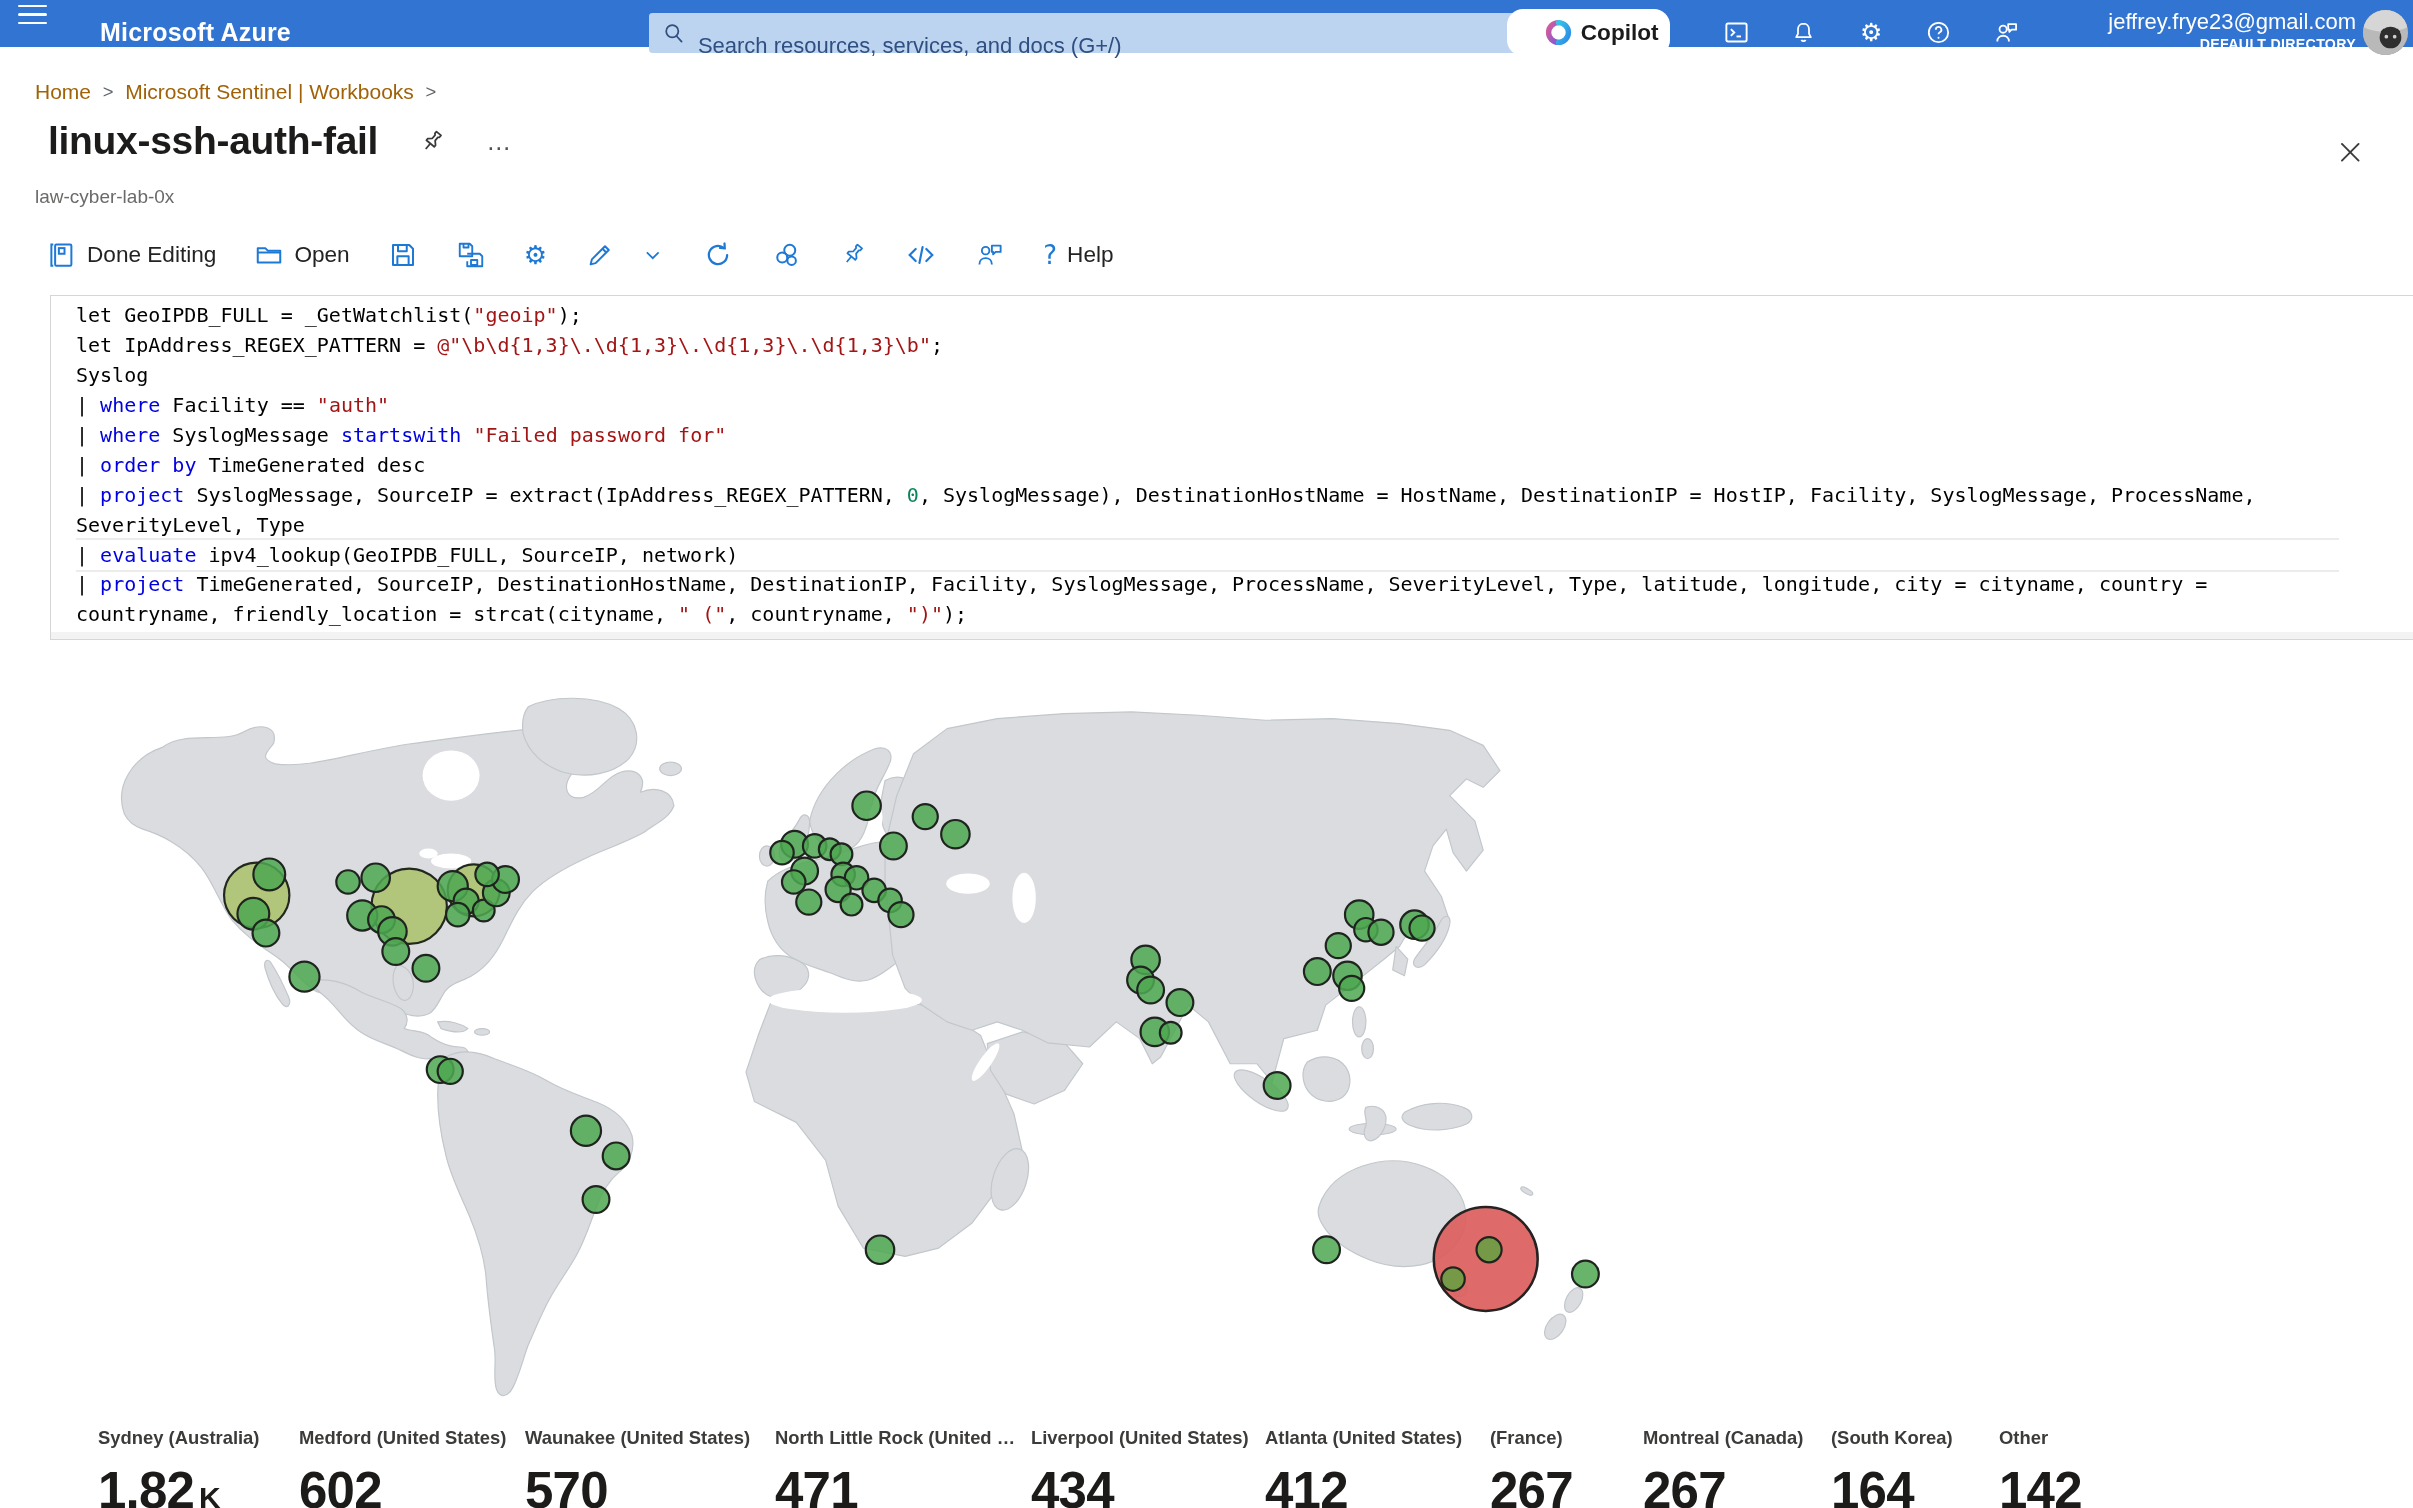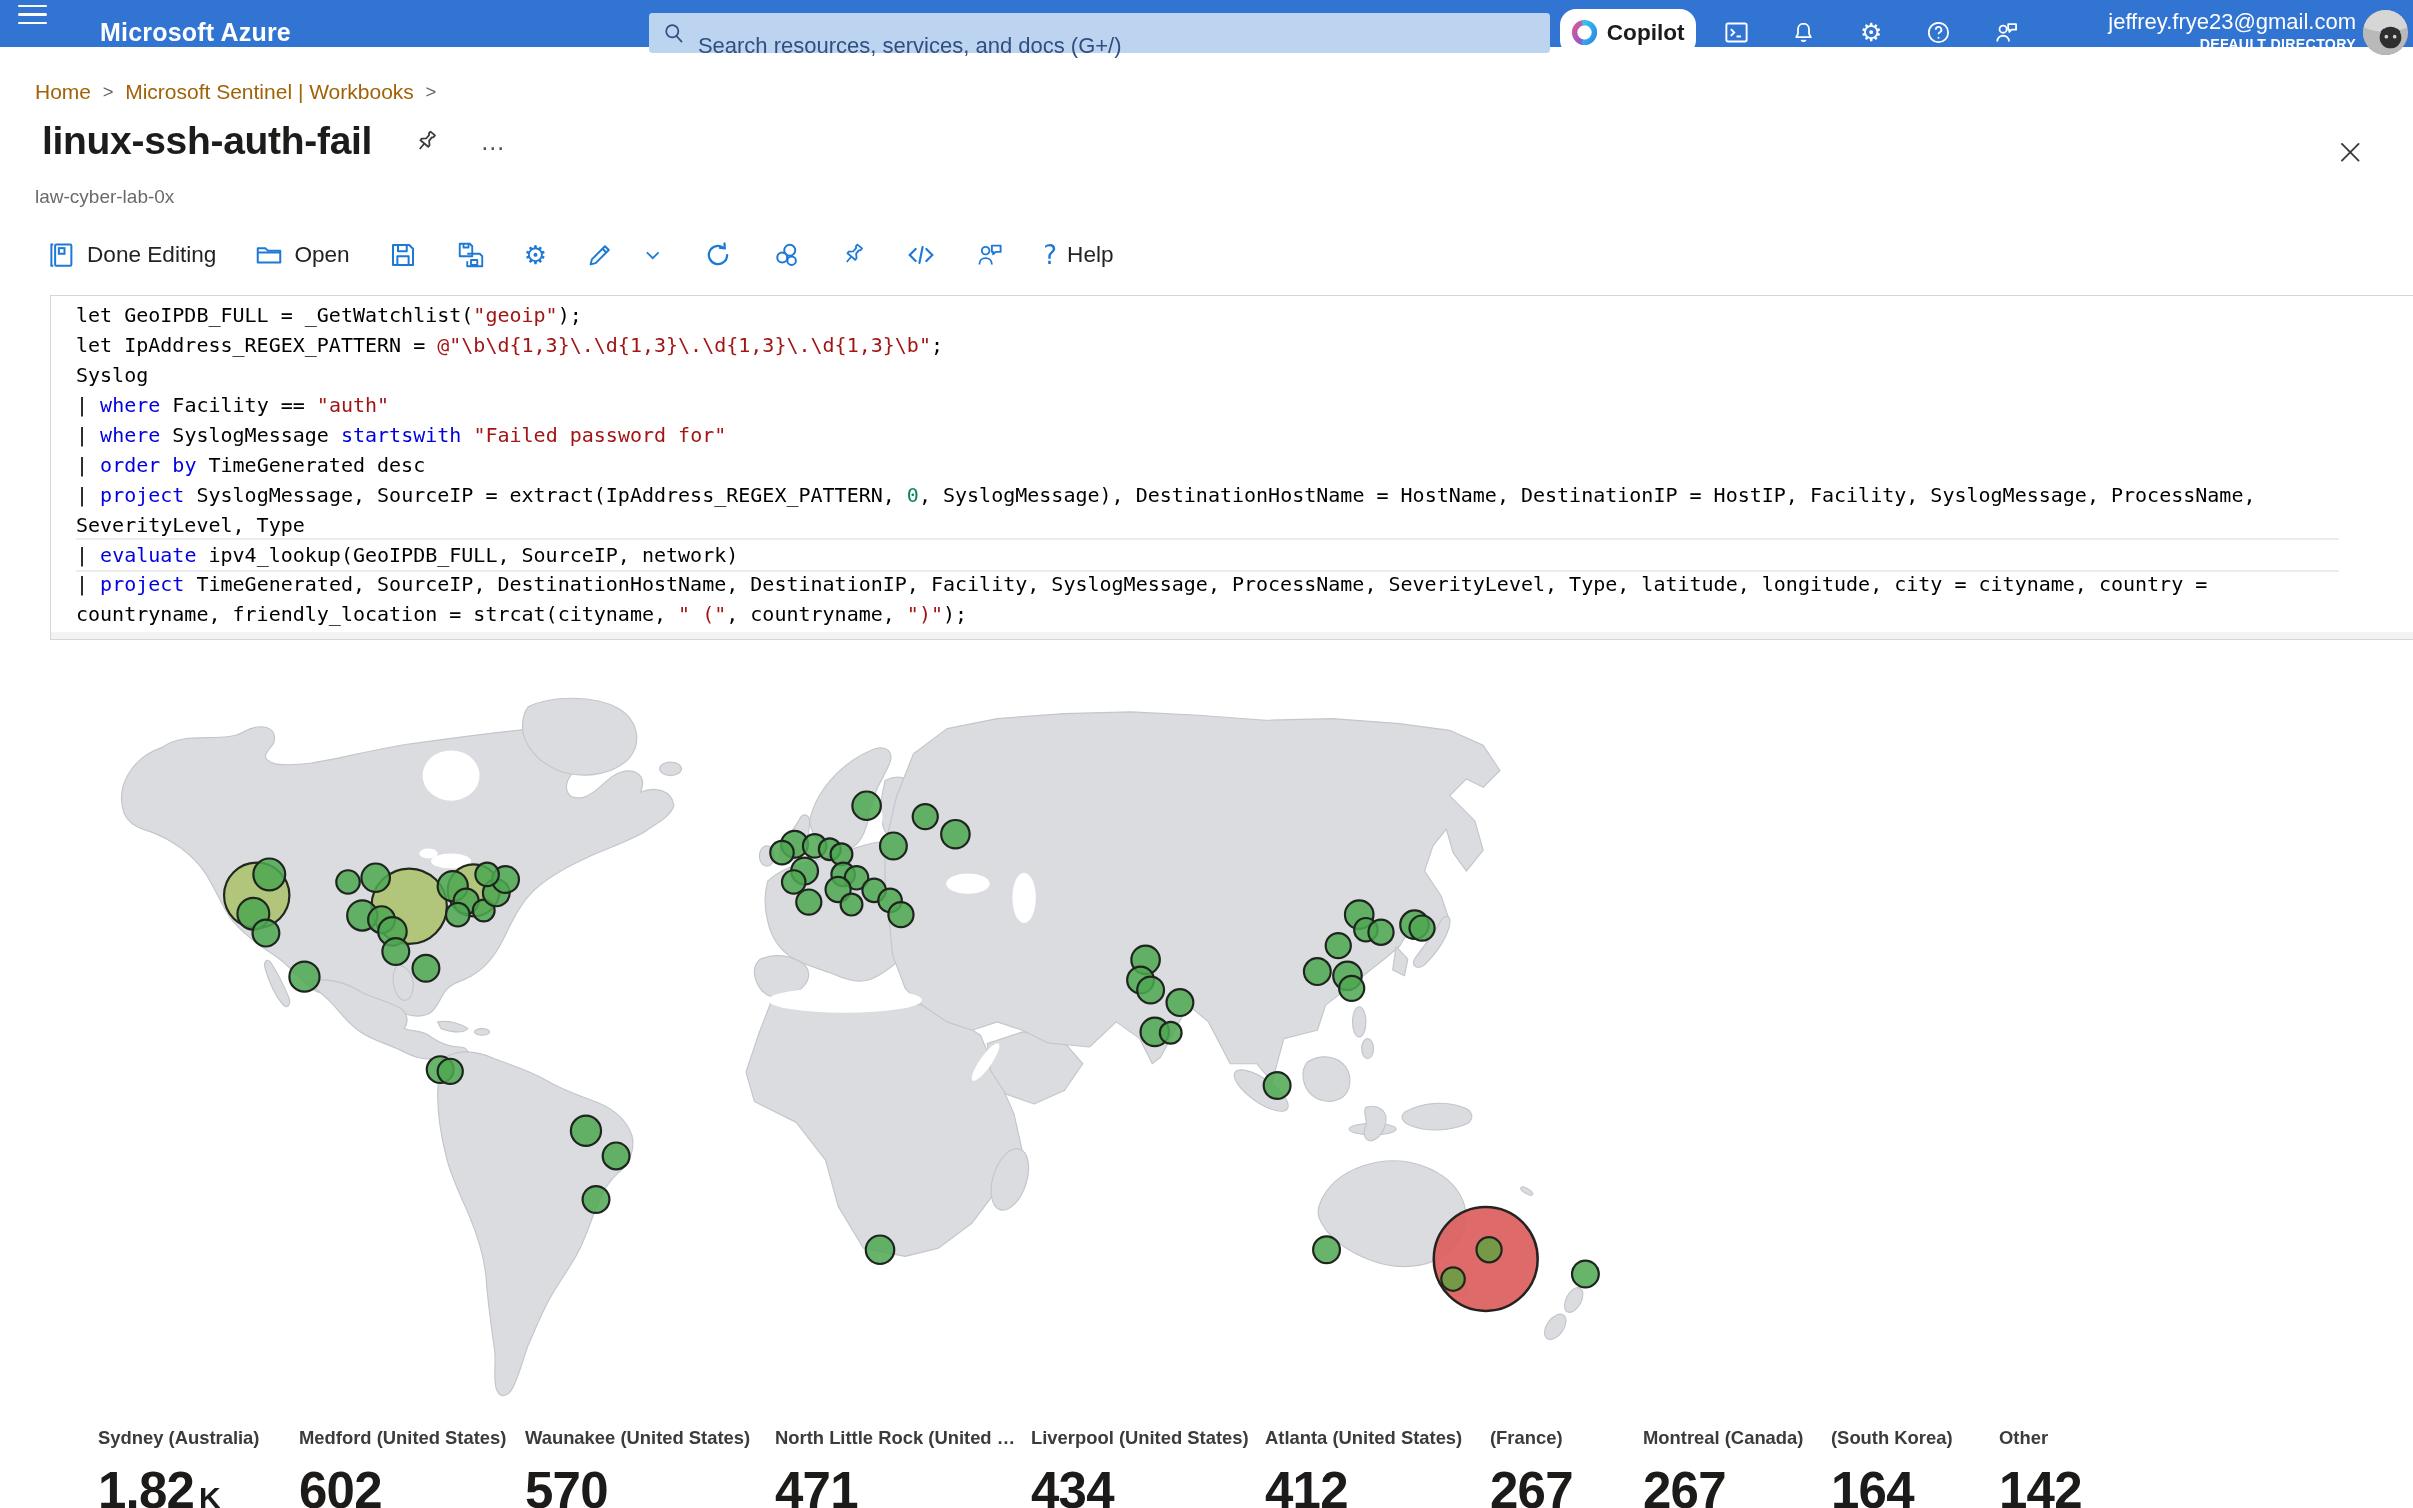--- a/index.html
+++ b/index.html
@@ -8,36 +8,36 @@
   
   .topbar{position:absolute;left:0;top:0;width:2413px;height:47px;background:#3174d2;display:flex;align-items:flex-end;}
   .hamburger{width:65px;height:65px;display:flex;align-items:center;justify-content:center;cursor:pointer;}
   .hamburger .bars{width:28.5px;}
   .hamburger .bars div{height:2.5px;background:#fff;margin:5.9px 0;border-radius:1.7px;}
   .brand{color:#fff;font-size:25px;font-weight:700;letter-spacing:0.2px;margin-left:35px;white-space:nowrap;}
   .search-wrap{position:absolute;left:649px;top:12.6px;width:901px;height:40px;background:#bdd4f1;border-radius:3.4px;display:flex;align-items:center;padding:0 13.4px;box-sizing:border-box;}
   .search-wrap svg{flex:0 0 auto;margin-right:10px;}
   .search-input{flex:1;border:none;outline:none;background:transparent;font-size:22px;color:#24426e;font-family:"Liberation Sans",sans-serif;margin-top:26px;}
   .search-input::placeholder{color:#2f4f80;opacity:1;}
-  .copilot-btn{position:absolute;left:1560px;top:9.2px;width:136px;height:47px;background:#fff;border-radius:16px;display:flex;align-items:center;justify-content:center;gap:8.4px;cursor:pointer;}
+  .copilot-btn{position:absolute;left:1507px;top:9.2px;width:136px;height:47px;background:#fff;border-radius:16px;display:flex;align-items:center;justify-content:center;gap:8.4px;cursor:pointer;padding-left:27px;}
   .copilot-btn span{font-size:22.6px;font-weight:700;color:#1b1b1b;}
   .tb-icons{position:absolute;left:1722px;top:0;height:65px;display:flex;align-items:center;gap:39px;}
   .tb-icon{width:28.5px;height:28.5px;display:flex;align-items:center;justify-content:center;cursor:pointer;}
   .glyph{font-family:"DejaVu Sans",sans-serif;color:#fff;font-size:25px;line-height:1;}
   .account{position:absolute;right:57px;top:8.4px;text-align:right;color:#fff;}
   .account .email{font-size:22px;line-height:27px;}
   .account .dir{font-size:14.2px;font-weight:700;letter-spacing:0.3px;line-height:18.4px;}
   .avatar{position:absolute;right:5px;top:10px;width:45px;height:45px;border-radius:50%;background:linear-gradient(135deg,#cfcfcf 0%,#9a9a9a 55%,#6f6f6f 100%);overflow:hidden;cursor:pointer;}
   .avatar svg{display:block;}
 
   
   .breadcrumb{position:absolute;left:35px;top:80px;font-size:21px;display:flex;align-items:center;gap:11.7px;}
   .crumb{color:#a16207;cursor:pointer;}
   .crumb-sep{color:#5f6368;font-size:18.4px;}
-  .page-title-row{position:absolute;left:42px;top:119px;display:flex;align-items:center;gap:39px;}
+  .page-title-row{position:absolute;left:48px;top:119px;display:flex;align-items:center;gap:39px;}
   .page-title{font-size:39px;font-weight:700;color:#1d1c1b;letter-spacing:-0.3px;}
   .title-icon{width:30px;height:30px;display:flex;align-items:center;justify-content:center;cursor:pointer;color:#3a3a3a;}
   .dots{font-size:25px;color:#4f4f4f;letter-spacing:1.7px;cursor:pointer;}
   .close-x{position:absolute;right:44px;top:134px;width:37px;height:37px;display:flex;align-items:center;justify-content:center;cursor:pointer;}
   .subtitle{position:absolute;left:35px;top:186px;font-size:19px;color:#6b6a68;}
 
   
   .toolbar{position:absolute;left:47px;top:231px;display:flex;align-items:center;gap:38px;height:47px;}
   .tool{display:flex;align-items:center;gap:10px;cursor:pointer;}
   .tool .lbl{font-size:22.6px;color:#242322;}

